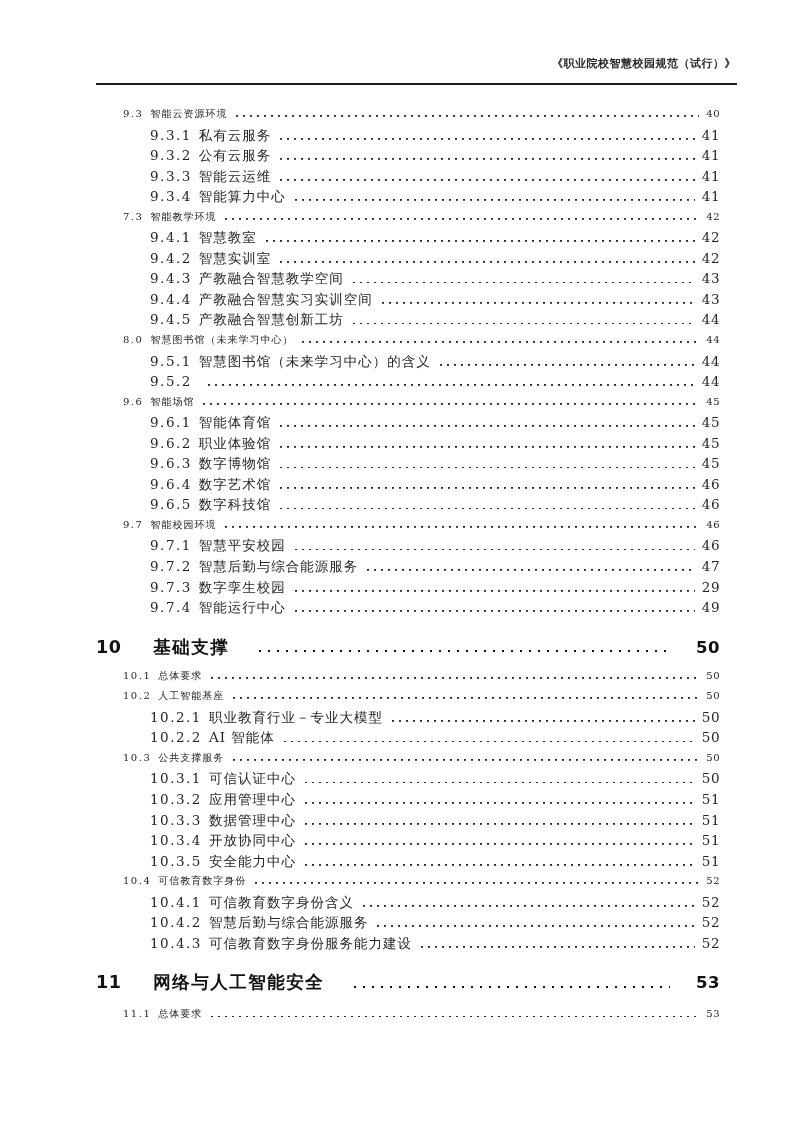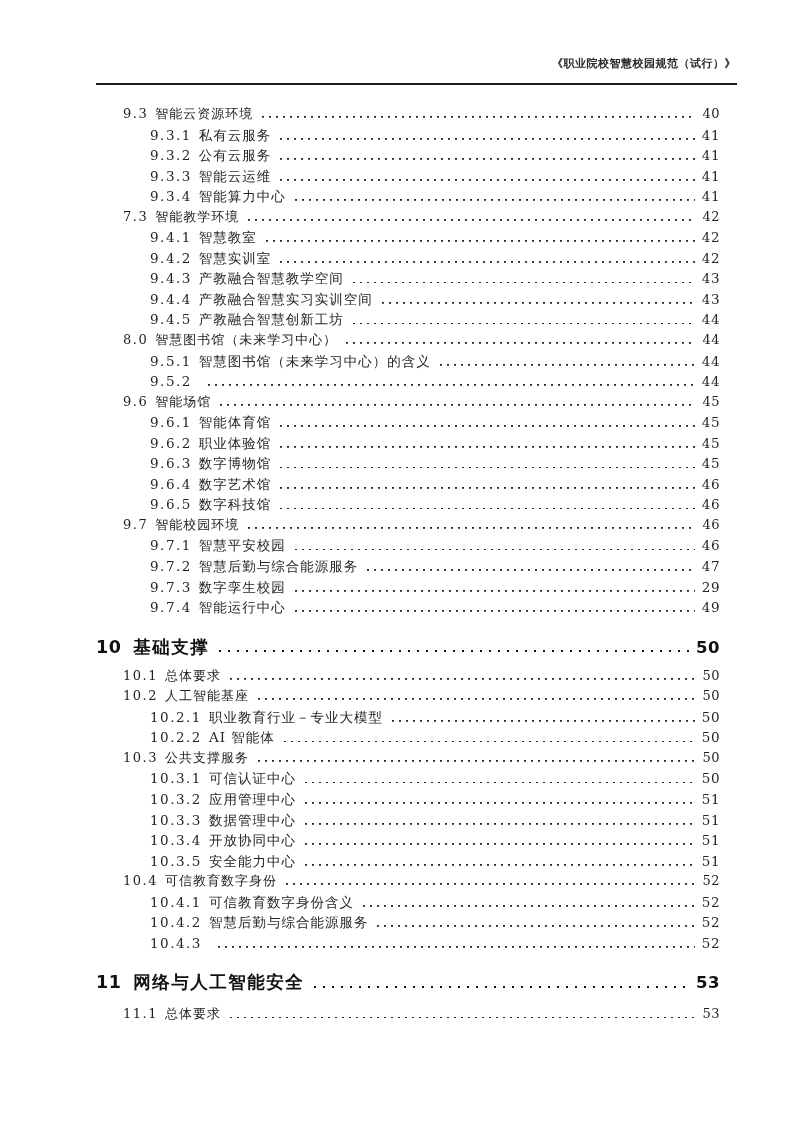--- a/index.html
+++ b/index.html
@@ -35,29 +35,30 @@
   .row .leader{
     flex:1;height:4px;min-width:20px;
     margin:0 7px 0 9px;
     background-image:repeating-linear-gradient(90deg,#2a2a2a 0 1.8px,transparent 1.8px 7px);
     background-size:100% 1.8px;
     background-position:left bottom;
     background-repeat:no-repeat;
   }
   .row .pageno{letter-spacing:.5px;}
   
-  .row.l2{padding-left:27px;font-size:13px;}
+  .row.l2{padding-left:27px;font-size:10px;}
   .row.l3{padding-left:54px;font-size:13.5px;color:#262626;}
   .row.l1{
     padding-left:0;
     font-family:"DejaVu Sans","Liberation Sans",sans-serif;
     font-weight:700;font-size:17.5px;
     height:26px;line-height:26px;
     margin:16px 0 6px 0;
     color:#111;
+    gap:20px;
   }
   .row.l1 .num{letter-spacing:.5px;margin-right:12px;}
   .row.l1 .title{letter-spacing:1.5px;text-align:center;}
   .row.l1 .leader{
     height:5px;margin:0 6px 0 10px;
     background-image:repeating-linear-gradient(90deg,#111 0 2.3px,transparent 2.3px 9px);
     background-size:100% 2.3px;
   }
   .row.l1 .pageno{font-size:16.5px;}
   .toc .row:last-child{margin-top:9px;text-align:center;}
@@ -300,20 +301,21 @@
     <span class="pageno">52</span>
   </div>
       <div class="row l3">
     <span class="num">10.4.2</span>
     <span class="title">智慧后勤与综合能源服务</span>
     <span class="leader"></span>
     <span class="pageno">52</span>
   </div>
       <div class="row l3">
     <span class="num">10.4.3</span>
+    <span class="title">可信教育数字身份服务能力建设</span>
     <span class="leader"></span>
     <span class="pageno">52</span>
   </div>
       <div class="row l1">
     <span class="num">11</span>
     <span class="title">网络与人工智能安全</span>
     <span class="leader"></span>
     <span class="pageno">53</span>
   </div>
       <div class="row l2">

